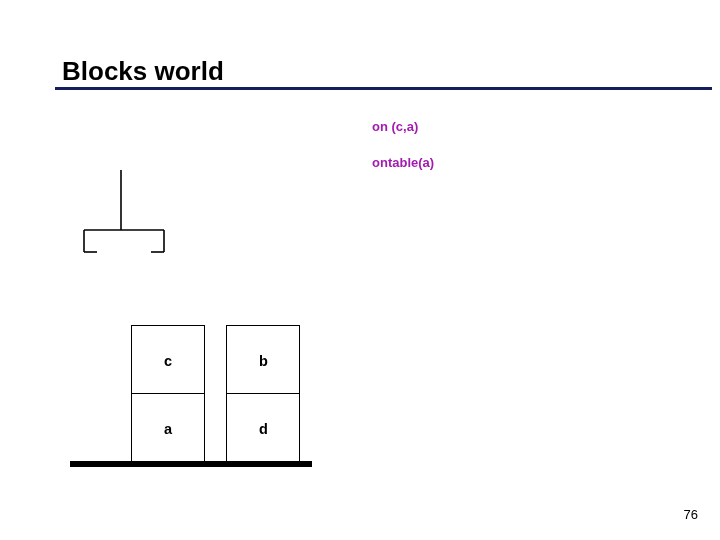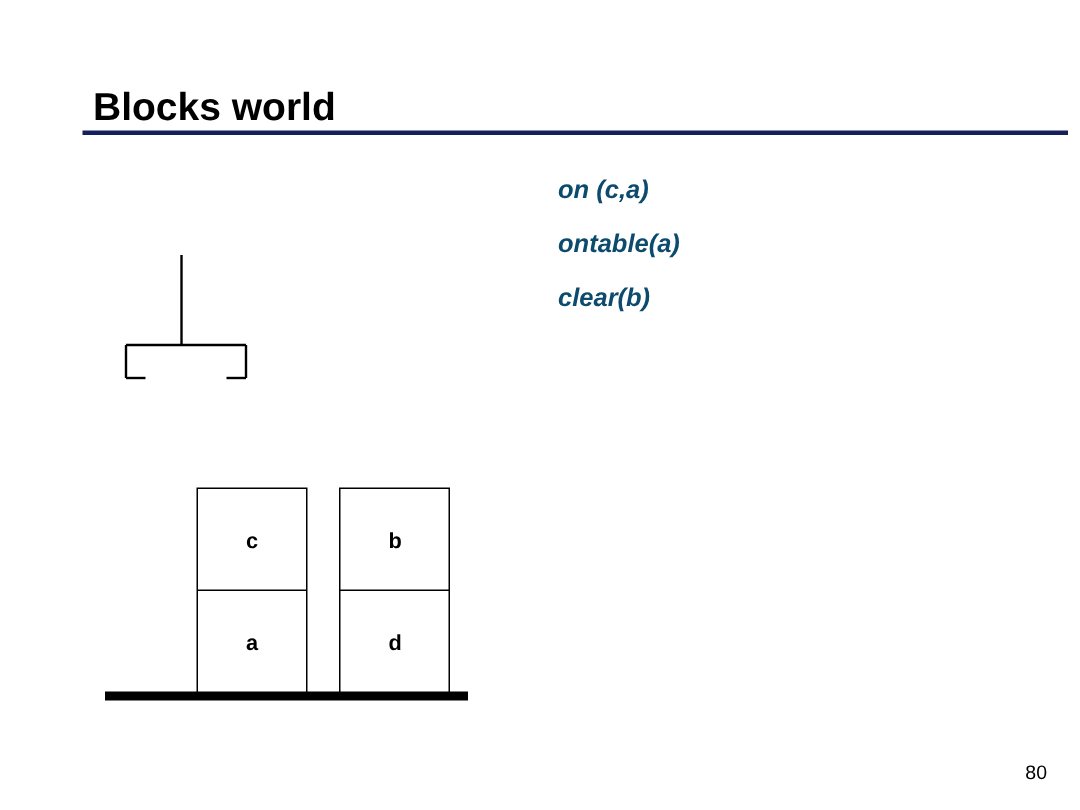--- a/index.html
+++ b/index.html
@@ -39,27 +39,26 @@
   }
 
   
   #predicate-list {
     position: absolute;
     left: 372px;
     top: 118px;
     width: 250px;
   }
   .predicate-item {
-    font-size: 17px;
+    font-size: 13px;
     font-weight: bold;
     line-height: 18px;
     margin-bottom: 18px;
     white-space: nowrap;
-    color: #0c4a6e;
-    font-style: italic;
+    color: #a21caf;
   }
 
   
   #gripper {
     position: absolute;
     left: 80px;
     top: 168px;
     width: 92px;
     height: 90px;
   }
@@ -139,21 +138,20 @@
 
     <line x1="84" y1="62" x2="84" y2="84" stroke="#000000" stroke-width="1.6"></line>
 
     <line x1="84" y1="84" x2="71" y2="84" stroke="#000000" stroke-width="1.6"></line>
   </svg>
 </div>
 
 <div id="predicate-list">
   <div class="predicate-item">on (c,a)</div>
   <div class="predicate-item">ontable(a)</div>
-  <div class="predicate-item">clear(b)</div>
 </div>
 
 <div id="blocks-scene">
 
   <div class="stack" id="stack-left">
     <div class="block">
       <span class="block-label">c</span>
     </div>
     <div class="block">
       <span class="block-label">a</span>
@@ -165,13 +163,13 @@
       <span class="block-label">b</span>
     </div>
     <div class="block">
       <span class="block-label">d</span>
     </div>
   </div>
 
   <div id="table-surface"></div>
 </div>
 
-<div id="page-number">80</div>
+<div id="page-number">76</div>
 
 </body></html>

